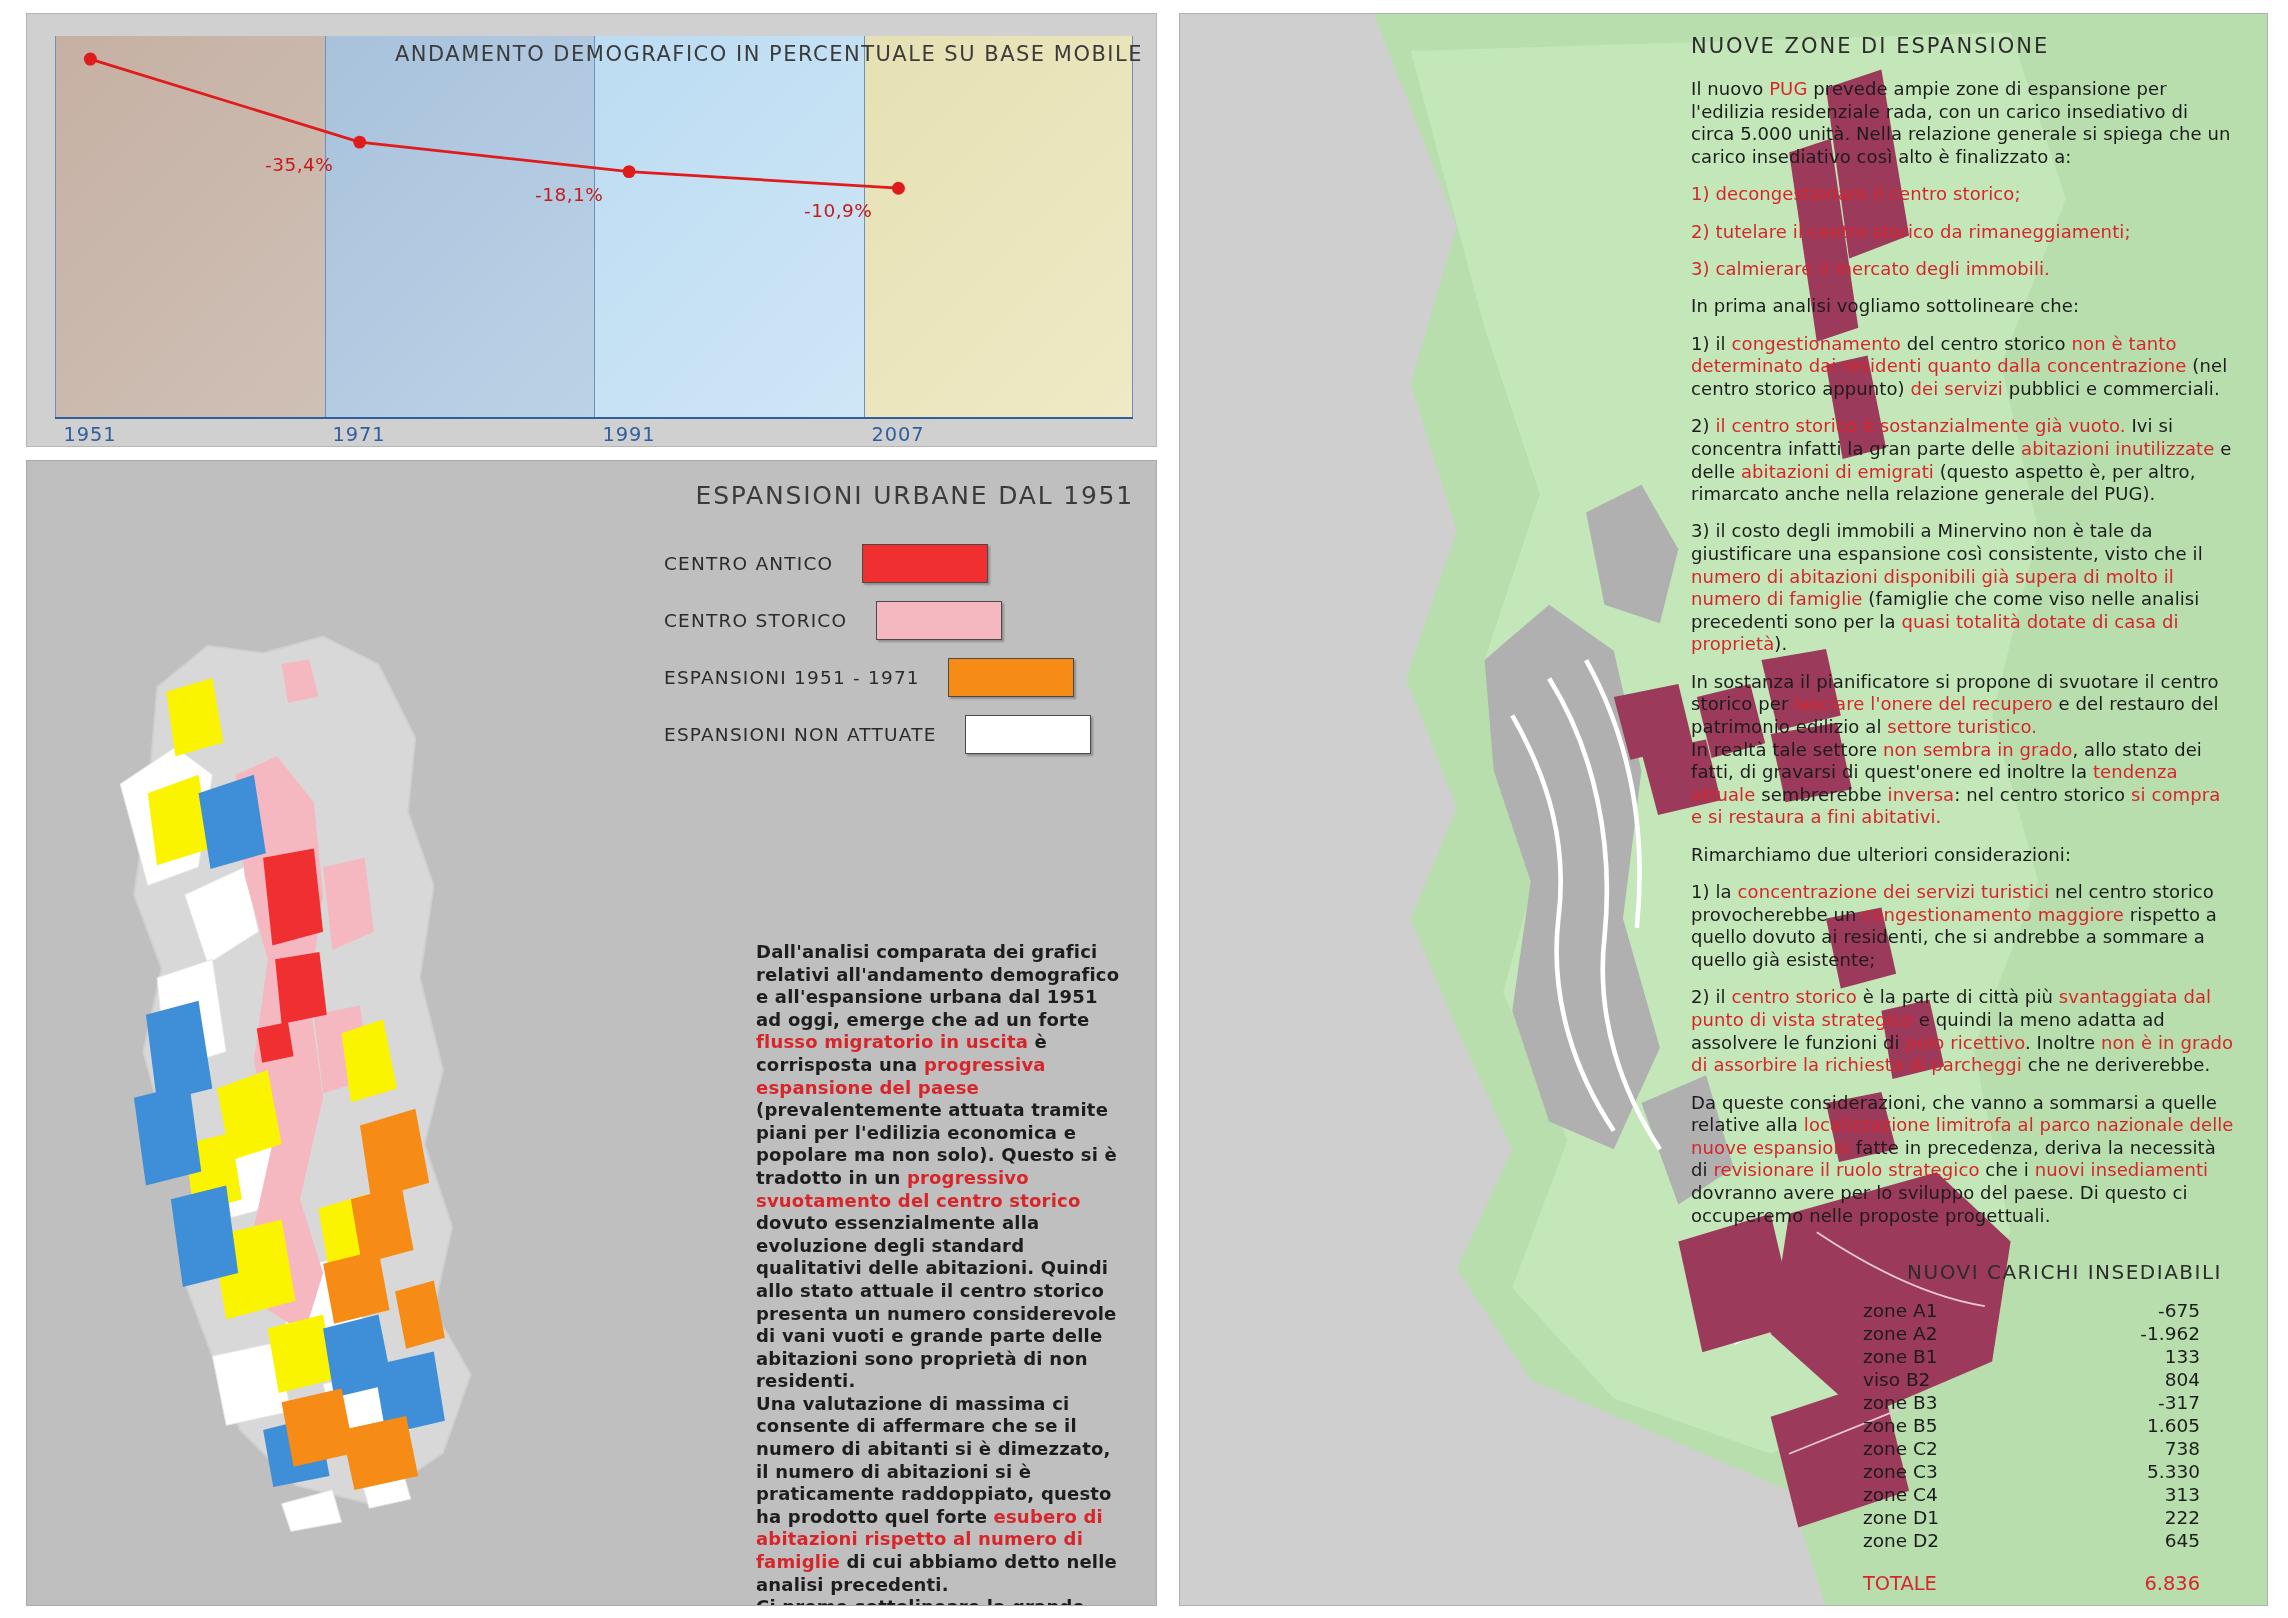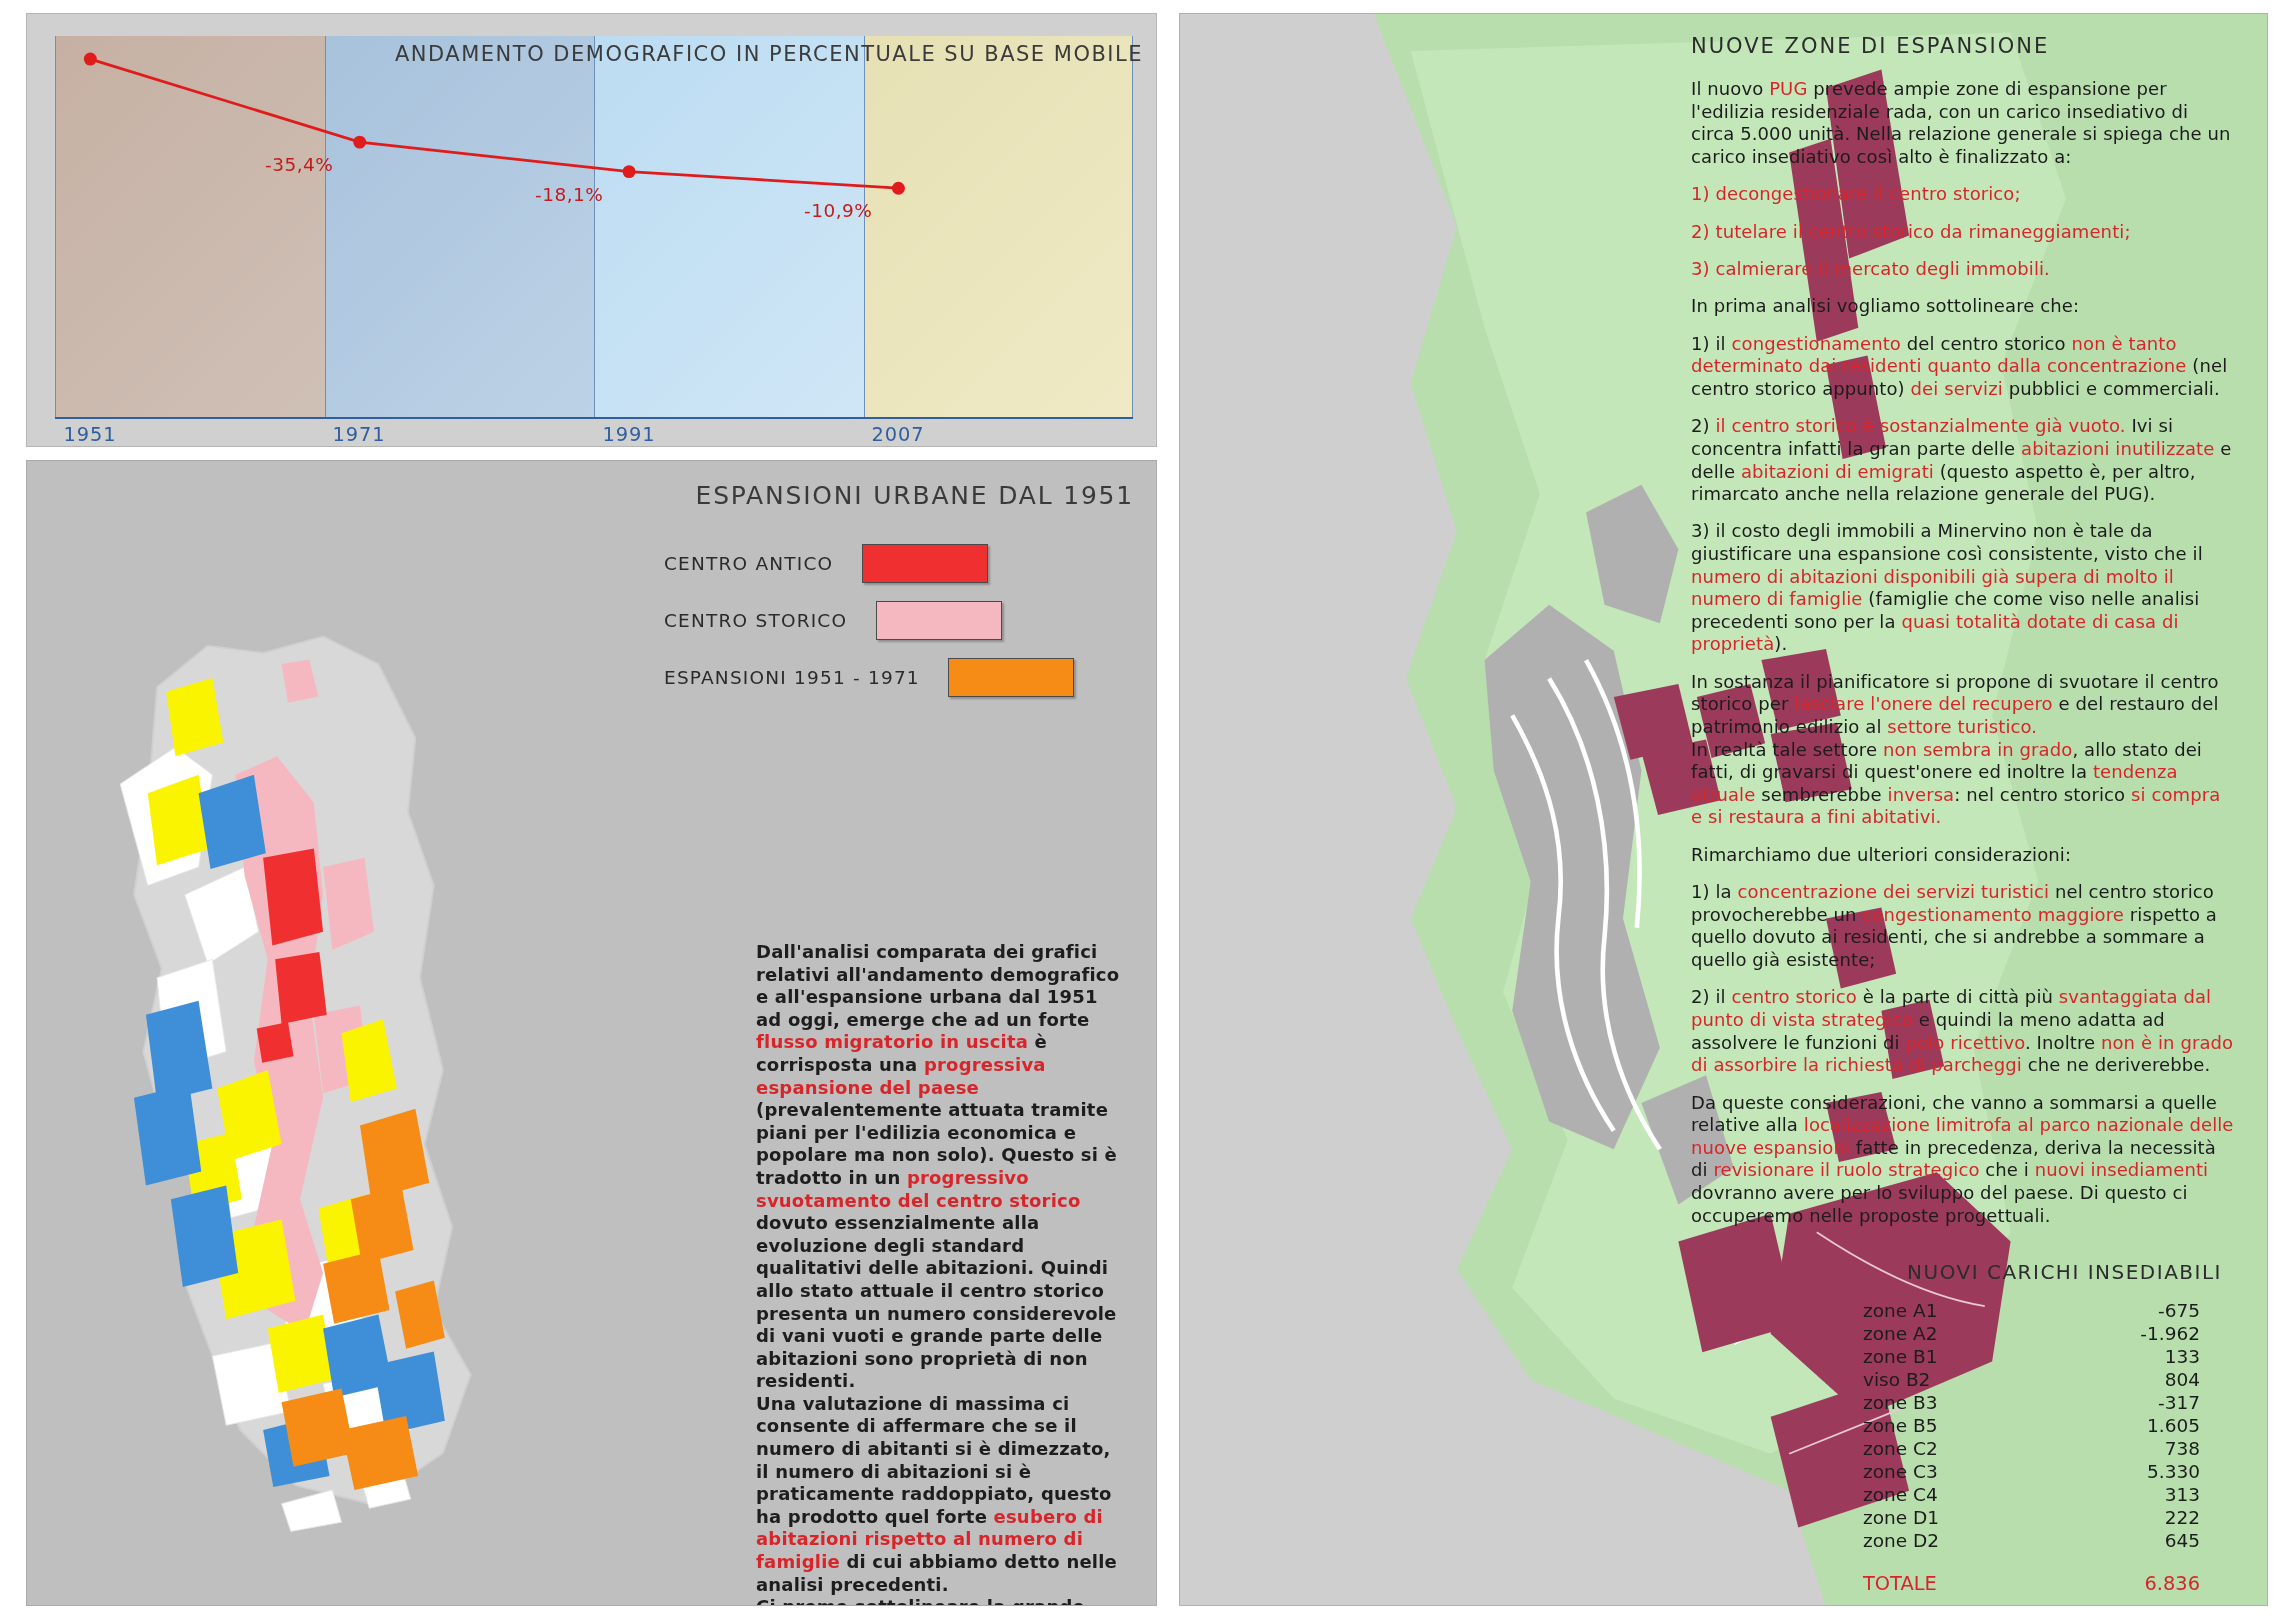--- a/index.html
+++ b/index.html
@@ -312,20 +312,24 @@
           <span class="legend-label">CENTRO ANTICO</span>
           <span class="legend-swatch" style="background:#f03030"></span>
         </div>
         <div class="legend-row">
           <span class="legend-label">CENTRO STORICO</span>
           <span class="legend-swatch" style="background:#f6b8c0"></span>
         </div>
         <div class="legend-row">
           <span class="legend-label">ESPANSIONI 1951 - 1971</span>
           <span class="legend-swatch" style="background:#f68b16"></span>
+        </div>
+        <div class="legend-row">
+          <span class="legend-label">ESPANSIONI NON ATTUATE</span>
+          <span class="legend-swatch" style="background:#ffffff"></span>
         </div>
       </div>
 
       <div id="left-text"><span>Dall'analisi comparata dei grafici relativi all'andamento demografico e all'espansione urbana dal 1951 ad oggi, emerge che ad un forte </span><span class="red">flusso migratorio in uscita</span><span> è corrisposta una </span><span class="red">progressiva espansione del paese</span><span> (prevalentemente attuata tramite piani per l'edilizia economica e popolare ma non solo). Questo si è tradotto in un </span><span class="red">progressivo svuotamento del centro storico</span><span> dovuto essenzialmente alla evoluzione degli standard qualitativi delle abitazioni. Quindi allo stato attuale il centro storico presenta un numero considerevole di vani vuoti e grande parte delle abitazioni sono proprietà di non residenti.</span><br><span>Una valutazione di massima ci consente di affermare che se il numero di abitanti si è dimezzato, il numero di abitazioni si è praticamente raddoppiato, questo ha prodotto quel forte </span><span class="red">esubero di abitazioni rispetto al numero di famiglie</span><span> di cui abbiamo detto nelle analisi precedenti.</span><br><span>Ci preme sottolineare la grande quantità di espansioni previste dal vecchio PdF e non attuate.</span></div>
     </div>
   </div>
 
   <div id="right-panel">
     <svg id="right-map-svg" viewBox="0 0 1180 1726">
       <rect x="0" y="0" width="1180" height="1726" fill="#cfcfcf"></rect>

